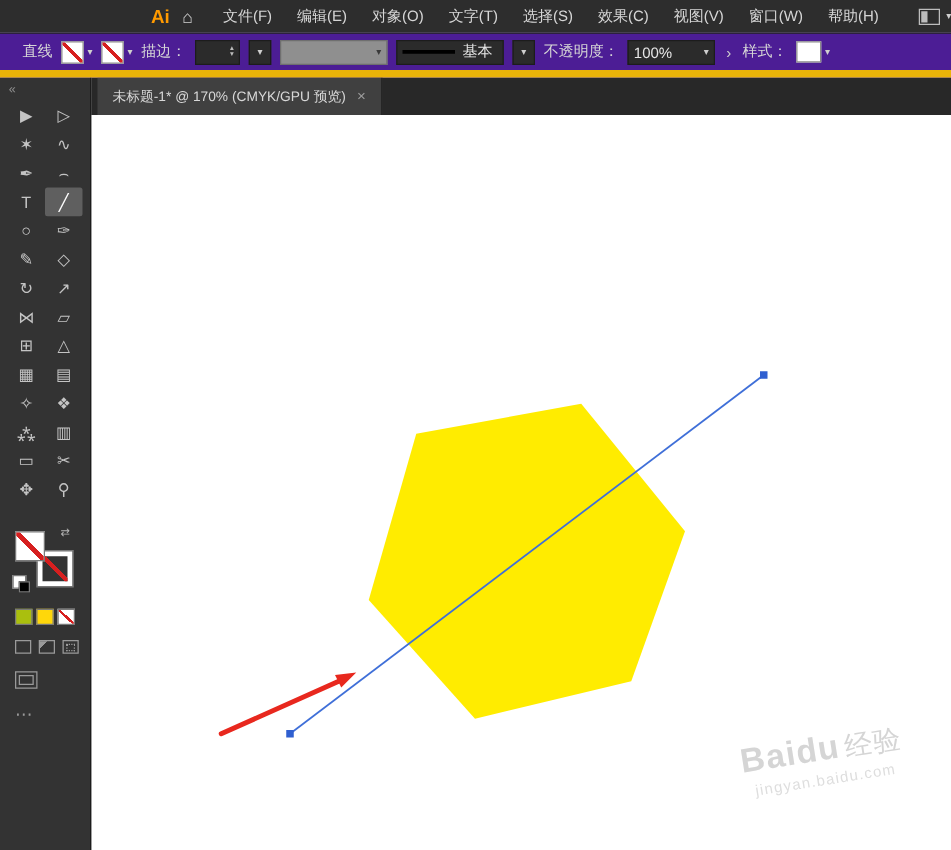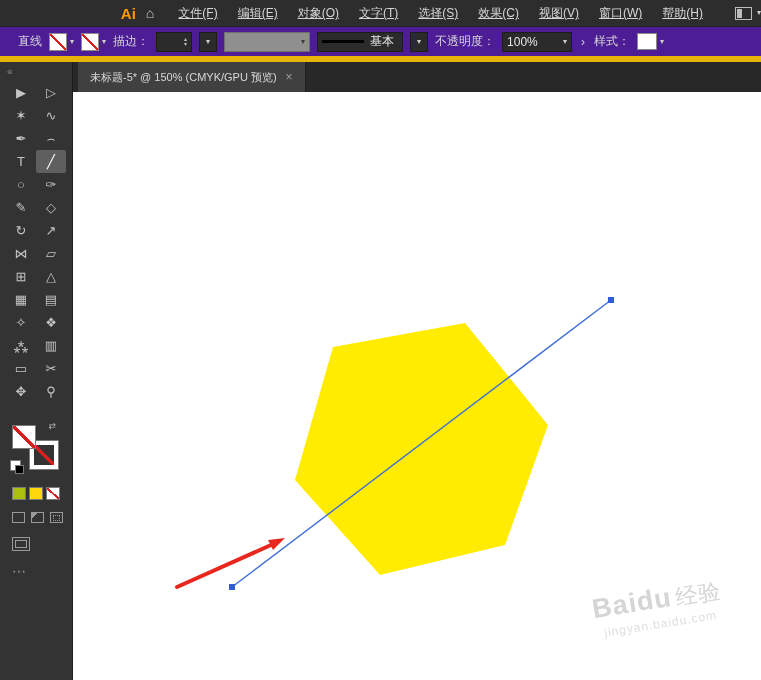--- a/index.html
+++ b/index.html
@@ -2,21 +2,21 @@
 <html><head>
 <meta charset="utf-8">
 <style>
   html,body{margin:0;padding:0;width:761px;height:680px;overflow:hidden;
     font-family:"Liberation Sans",sans-serif;background:#fff;position:relative;}
   
   .menu-bar{position:absolute;top:0;left:0;right:0;height:26px;background:#2d2d2d;
     display:flex;align-items:center;color:#d6d6d6;font-size:12px;z-index:5;justify-content:flex-end;}
   .app-logo{color:#ff9a00;font-weight:bold;font-size:15px;padding:0 8px 0 12px;}
   .home-icon{font-size:14px;color:#cfcfcf;padding:0 14px 0 2px;}
-  .menu-items{display:flex;text-decoration:underline;}
+  .menu-items{display:flex;}
   .menu-item{padding:0 10px;line-height:26px;cursor:default;white-space:nowrap;}
   .workspace{margin-left:22px;display:flex;align-items:center;gap:5px;color:#bdbdbd;}
   .ws-box{width:15px;height:11px;border:1px solid #bdbdbd;position:relative;display:inline-block;}
   .ws-box::before{content:"";position:absolute;left:1px;top:1px;bottom:1px;width:5px;background:#bdbdbd;}
   .caret{font-size:8px;color:#cfcfcf;line-height:1;}
   
   .control-bar{position:absolute;top:26px;left:0;right:0;height:36px;background:#4c1d95;
     border-top:1px solid #222;border-bottom:6px solid #eab308;display:flex;align-items:center;
     color:#d6d6d6;font-size:12px;gap:7px;padding-left:18px;z-index:4;box-sizing:border-box;}
   .swatch{width:16px;height:16px;background:#fff;border:1px solid #8a8a8a;position:relative;display:inline-block;}
@@ -157,21 +157,21 @@
 
   <span data-name="style-label">样式：</span>
   <div class="ctl-group" data-name="graphic-style-control">
     <span class="style-swatch" data-name="style-swatch-icon"></span>
     <span class="caret" data-name="chevron-down-icon">▾</span>
   </div>
 </div>
 
 <div class="tab-bar" data-name="document-tab-bar">
   <div class="doc-tab" data-name="document-tab">
-    <span data-name="document-title">未标题-5* @ 150% (CMYK/GPU 预览)</span>
+    <span data-name="document-title">未标题-1* @ 170% (CMYK/GPU 预览)</span>
     <span class="tab-close" data-name="close-icon">×</span>
   </div>
 </div>
 
 <div class="toolbar" data-name="tools-panel">
   <div class="collapse" data-name="collapse-panel-icon">«</div>
 
   <div class="tools" data-name="tool-grid">
 
       <div class="tool" data-name="tool-selection">

